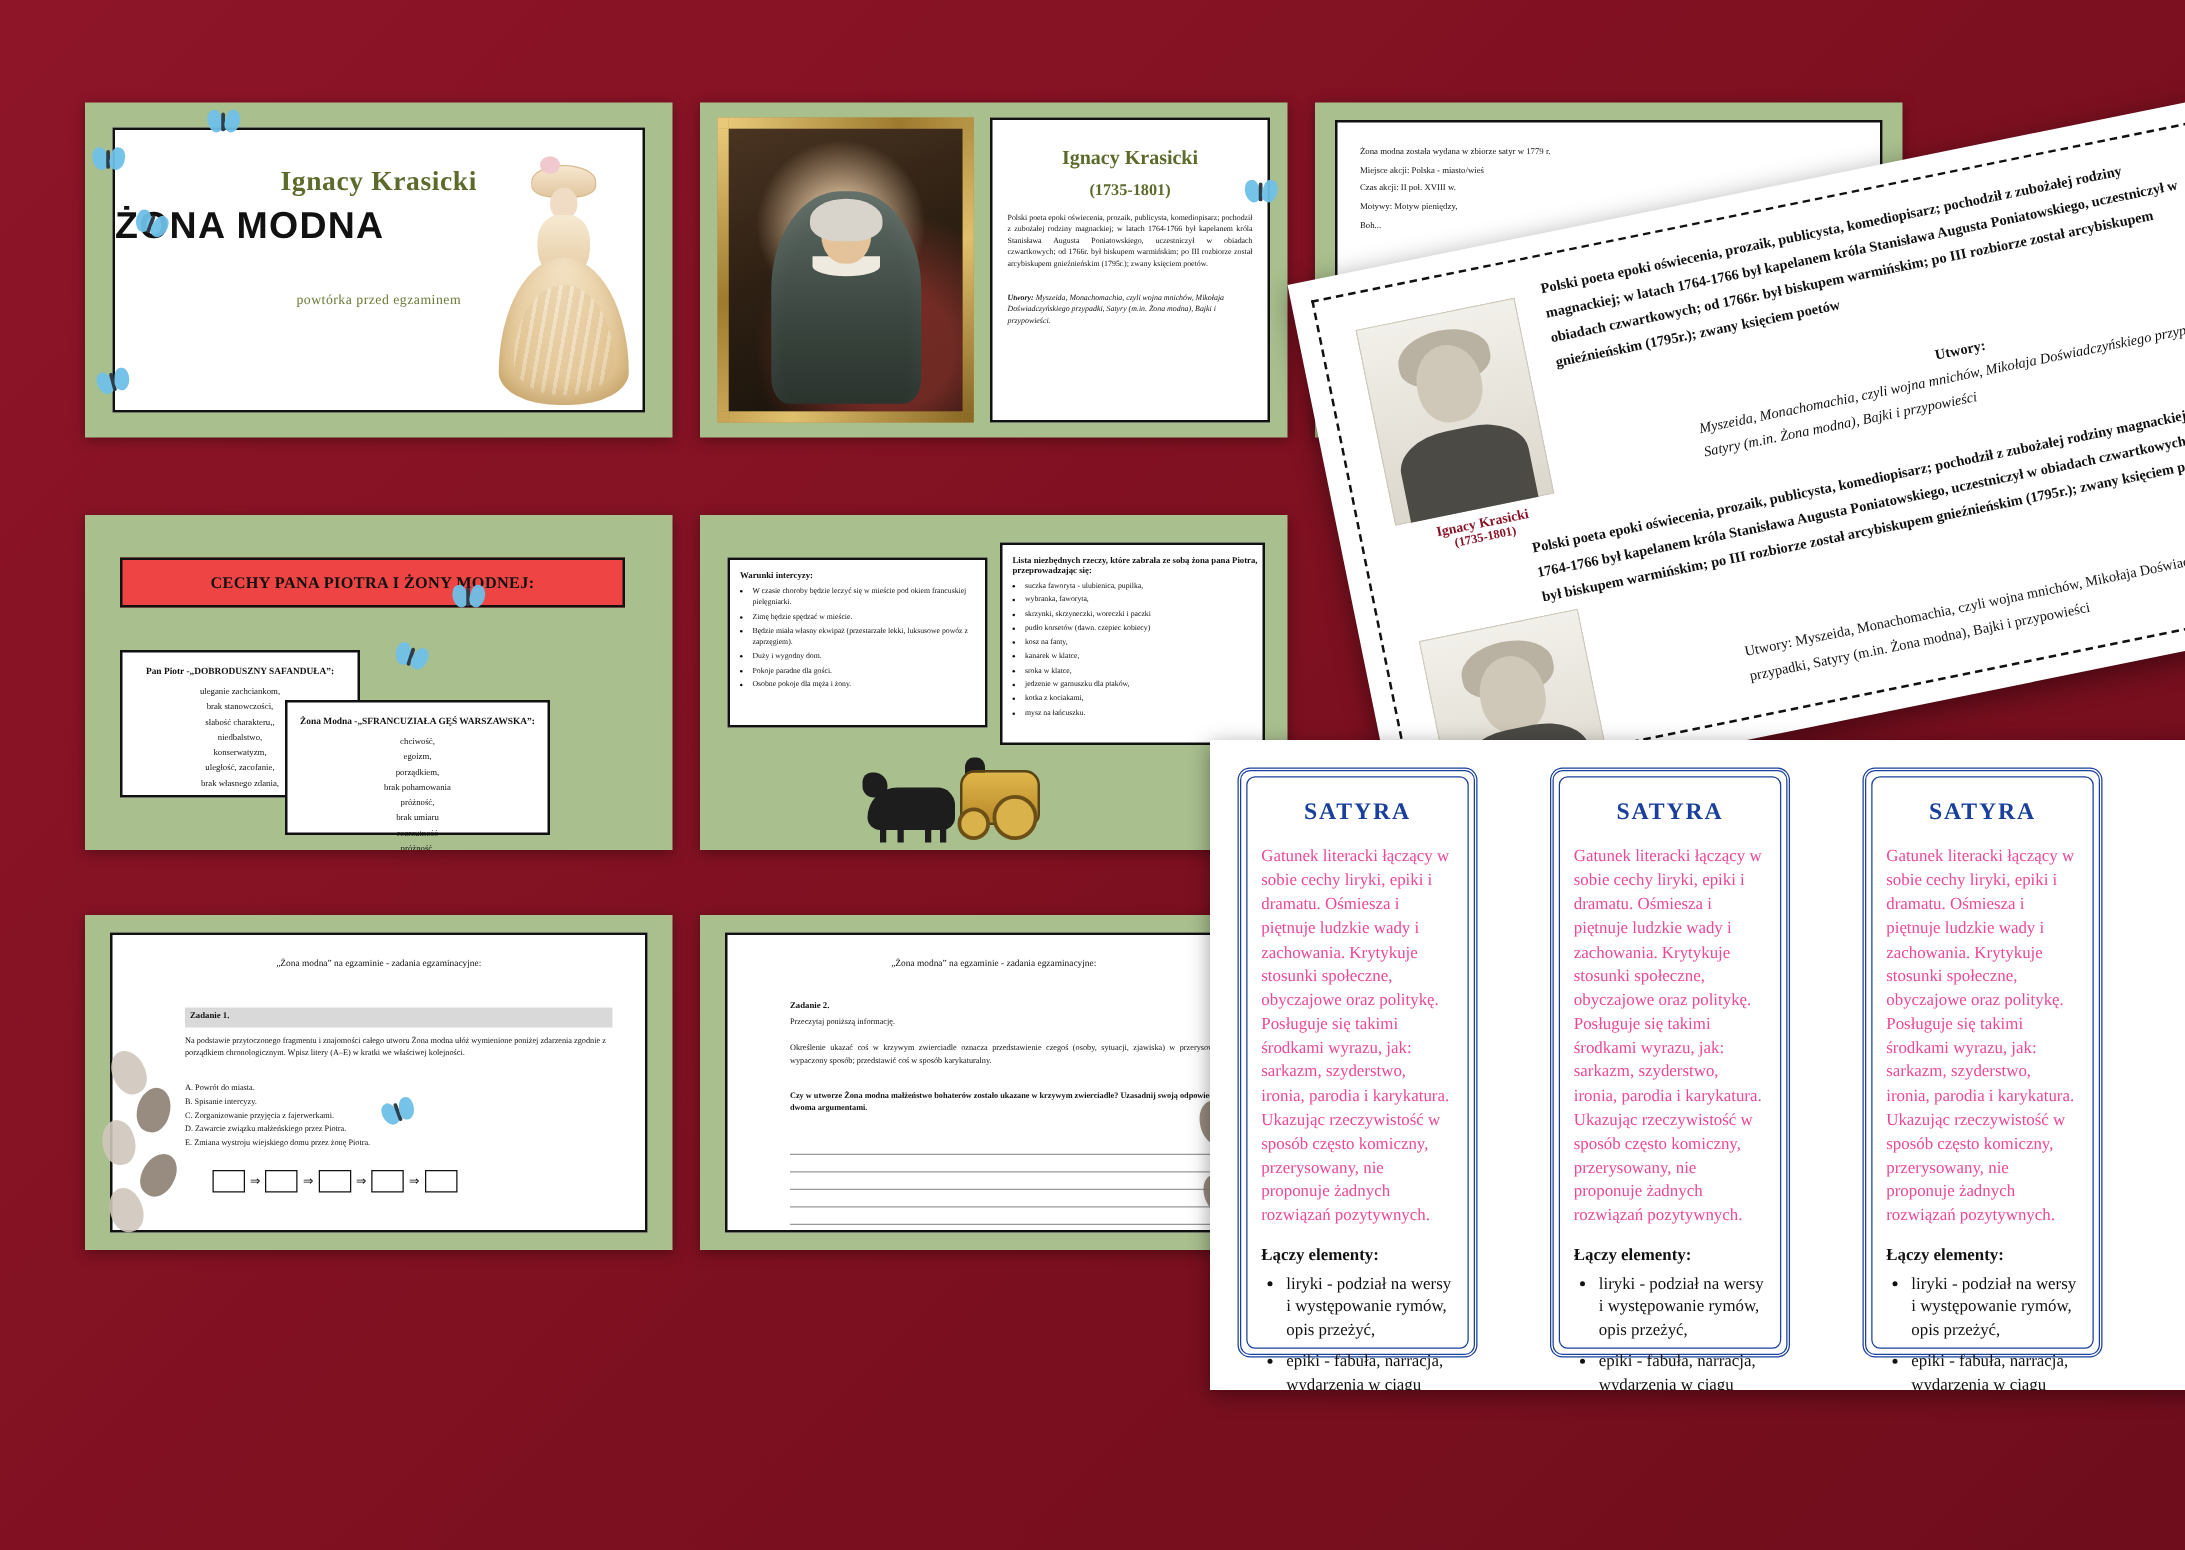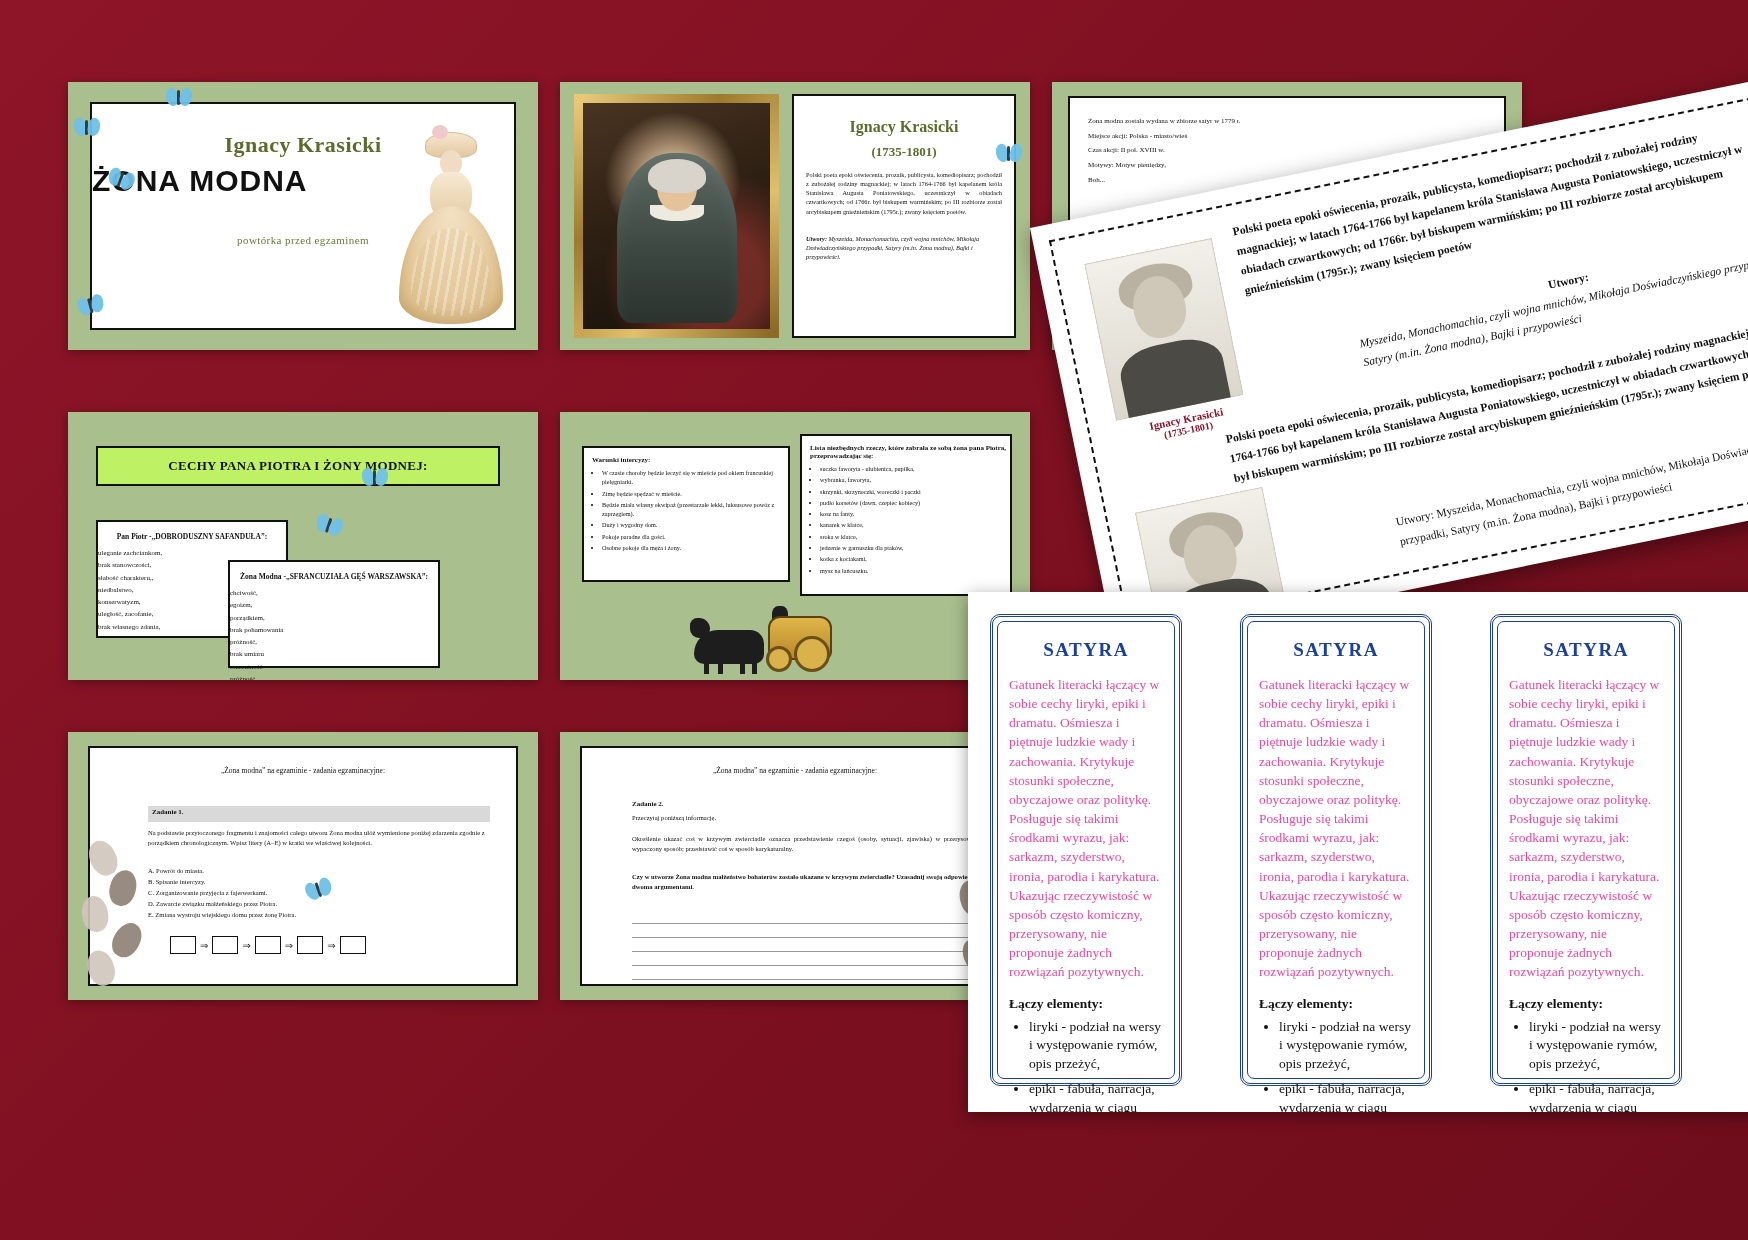--- a/index.html
+++ b/index.html
@@ -118,26 +118,26 @@
   #s2-utw .lab{font-weight:bold;font-style:italic;}
   #s2-utw .it{font-style:italic;}
 
   
   #slide3{left:1052px;top:82px;width:470px;height:268px;}
   #s3-card{left:16px;top:14px;right:16px;bottom:14px;}
   #s3-body{position:absolute;left:18px;right:14px;top:16px;font-size:7px;line-height:2.1;color:#111;}
 
   
   #slide4{left:68px;top:412px;width:470px;height:268px;}
-  #s4-title{position:absolute;left:28px;top:34px;width:400px;height:36px;background:#bef264;border:2px solid #111;}
+  #s4-title{position:absolute;left:28px;top:34px;width:400px;height:36px;background:#ef4444;border:2px solid #111;}
   #s4-title span{display:block;text-align:center;line-height:36px;font-size:13px;font-weight:bold;letter-spacing:.3px;color:#111;font-family:"Liberation Serif",serif;}
   #s4-boxA{left:28px;top:108px;width:192px;height:118px;}
   #s4-boxB{left:160px;top:148px;width:212px;height:108px;}
   .s4h{font-size:7.5px;font-weight:bold;text-align:center;margin-top:10px;color:#111;}
-  .s4list{font-size:7px;line-height:1.75;text-align:left;margin-top:6px;color:#111;}
+  .s4list{font-size:7px;line-height:1.75;text-align:center;margin-top:6px;color:#111;}
 
   
   #slide5{left:560px;top:412px;width:470px;height:268px;}
   #s5-left{left:22px;top:34px;width:208px;height:136px;}
   #s5-right{left:240px;top:22px;width:212px;height:162px;}
   .s5h{font-size:7px;font-weight:bold;margin:8px 0 4px 8px;color:#111;}
   .s5h.c{margin-left:8px;}
   .s5ul{margin:0;padding-left:18px;font-size:6.2px;line-height:1.5;color:#111;}
   .s5ul li{margin-bottom:2px;}
   #carriage{position:absolute;left:130px;bottom:6px;width:150px;height:76px;}

